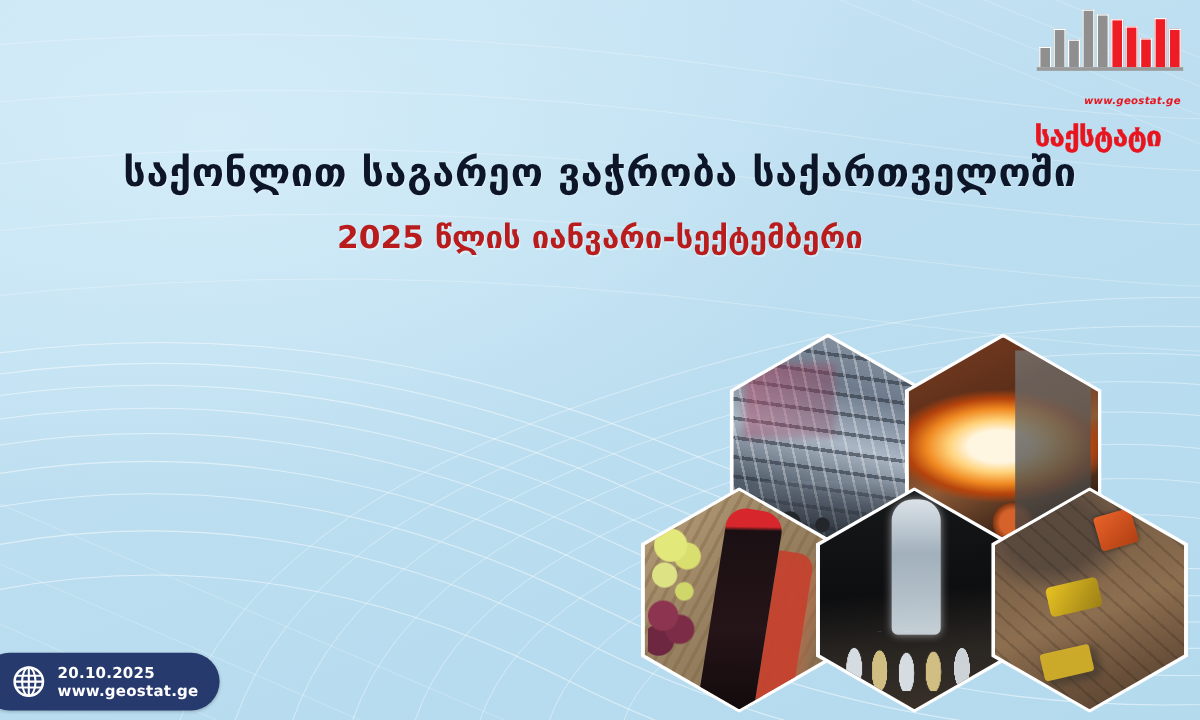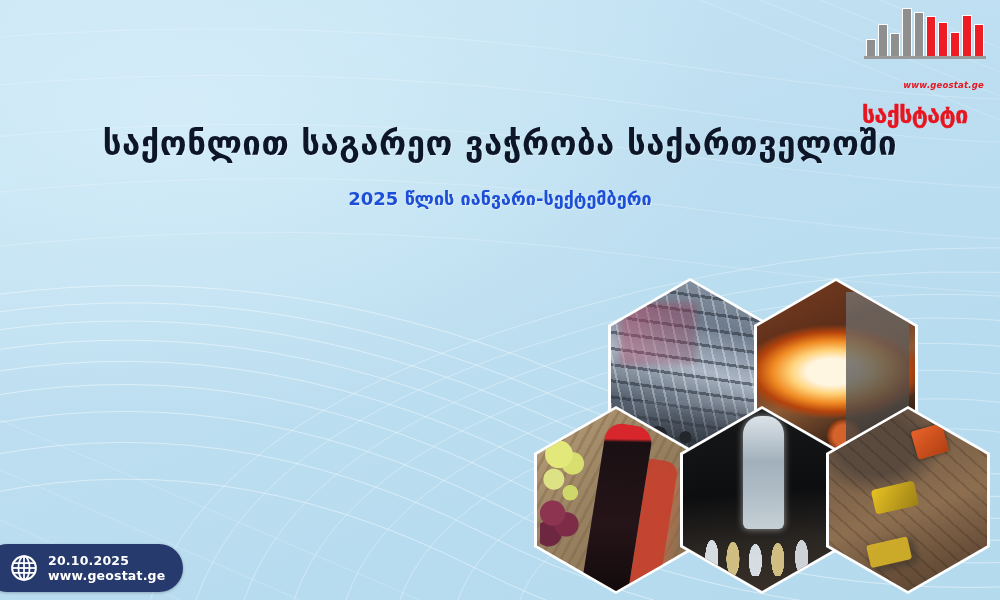--- a/index.html
+++ b/index.html
@@ -56,22 +56,22 @@
     letter-spacing:0.5px;
     color:#0c1628;
     text-shadow:1px 1px 0 rgba(255,255,255,.35);
   }
   #subtitle-wrap {
     position:absolute; left:0; right:0; top:182px;
     text-align:center;
   }
   #subtitle-line1, #subtitle-line2 {
     font-family:"DejaVu Sans", sans-serif;
-    font-weight:bold; font-size:18px;
-    color:#1d4ed8; line-height:34px;
+    font-weight:bold; font-size:26px;
+    color:#b91c1c; line-height:34px;
     text-shadow:1px 1px 0 rgba(255,255,255,.4);
   }
 
   
   #hex-cluster { position:absolute; left:528px; top:278px; width:472px; height:322px; }
   .hex {
     position:absolute; width:164px; height:188px;
     clip-path:polygon(50% 0%, 100% 25%, 100% 75%, 50% 100%, 0% 75%, 0% 25%);
     filter:drop-shadow(0 0 1.5px rgba(255,255,255,.95));
   }

